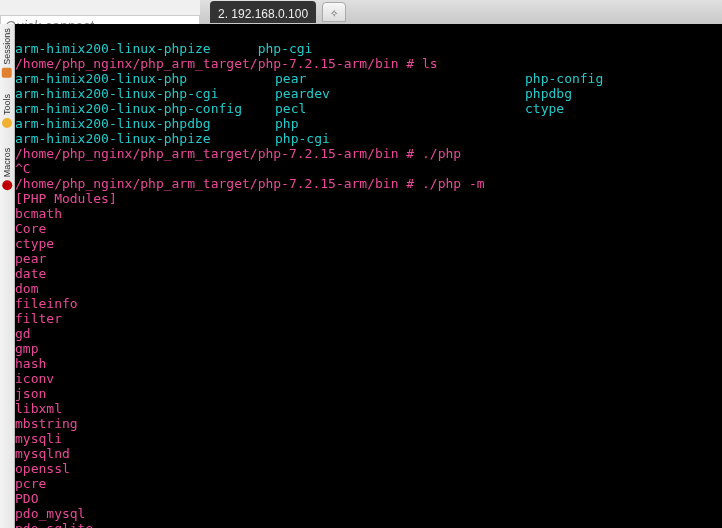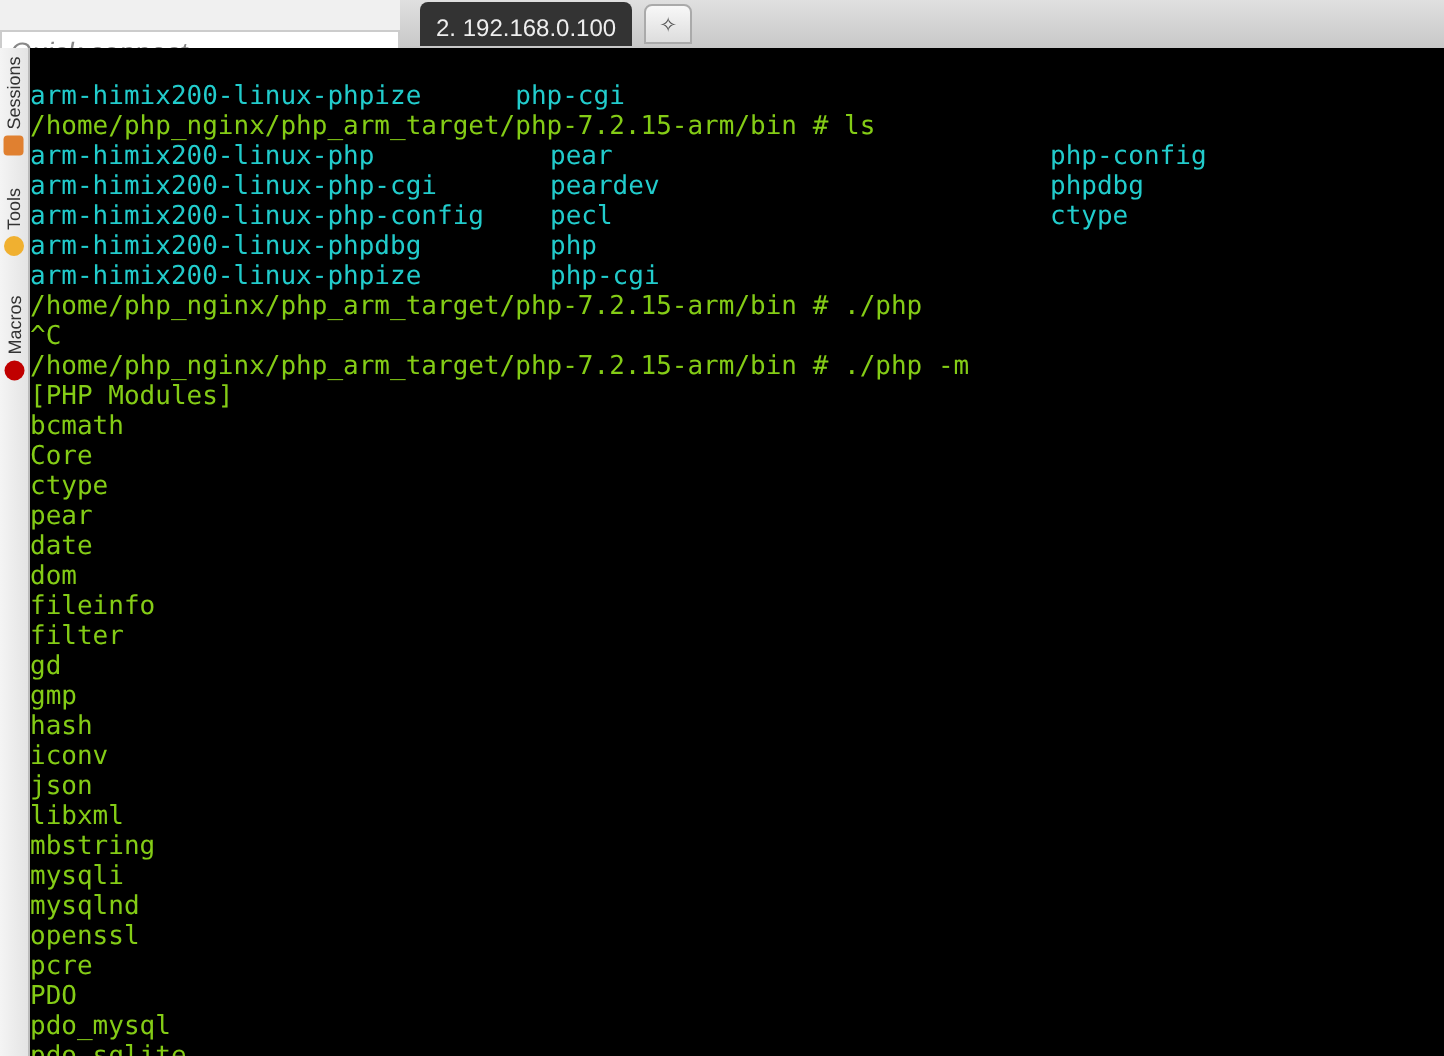--- a/index.html
+++ b/index.html
@@ -108,21 +108,21 @@
 }
 .terminal {
   flex: 1;
   background: #000;
   padding: 2px 0 0 0;
   line-height: 15px;
   white-space: pre;
   overflow: hidden;
 }
 .c-cyan { color: #22cccc; }
-.c-white { color: #84cc16; }
+.c-white { color: #ec4899; }
 .ls-grid { display: flex; }
 .col1 { width: 260px; }
 .col2 { width: 250px; }
 .col3 { flex: 1; }
 </style>
 </head>
 <body>
 
 <div class="top-row">
   <div class="quick-connect">

